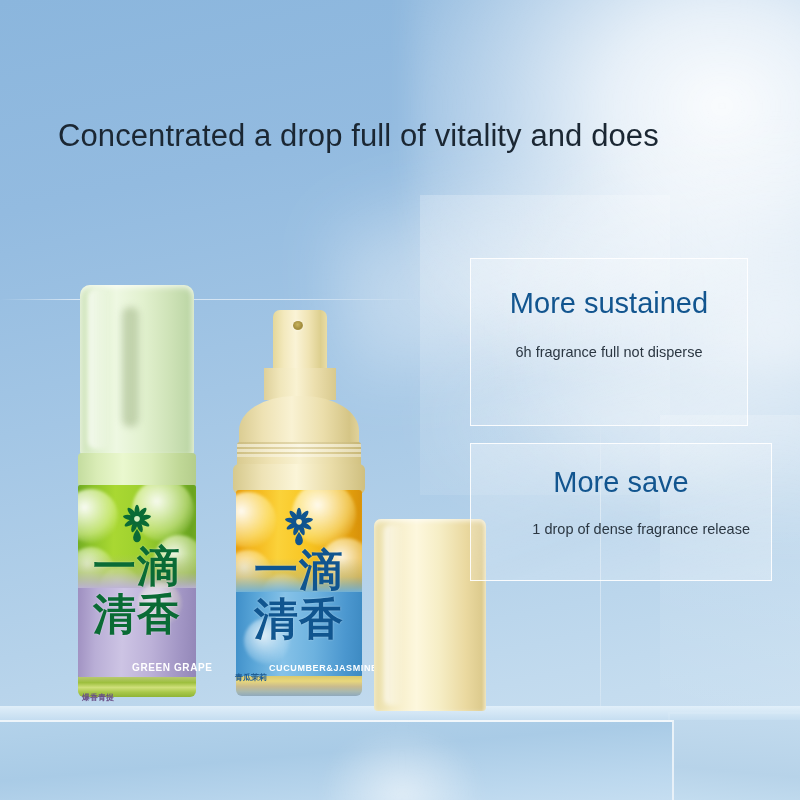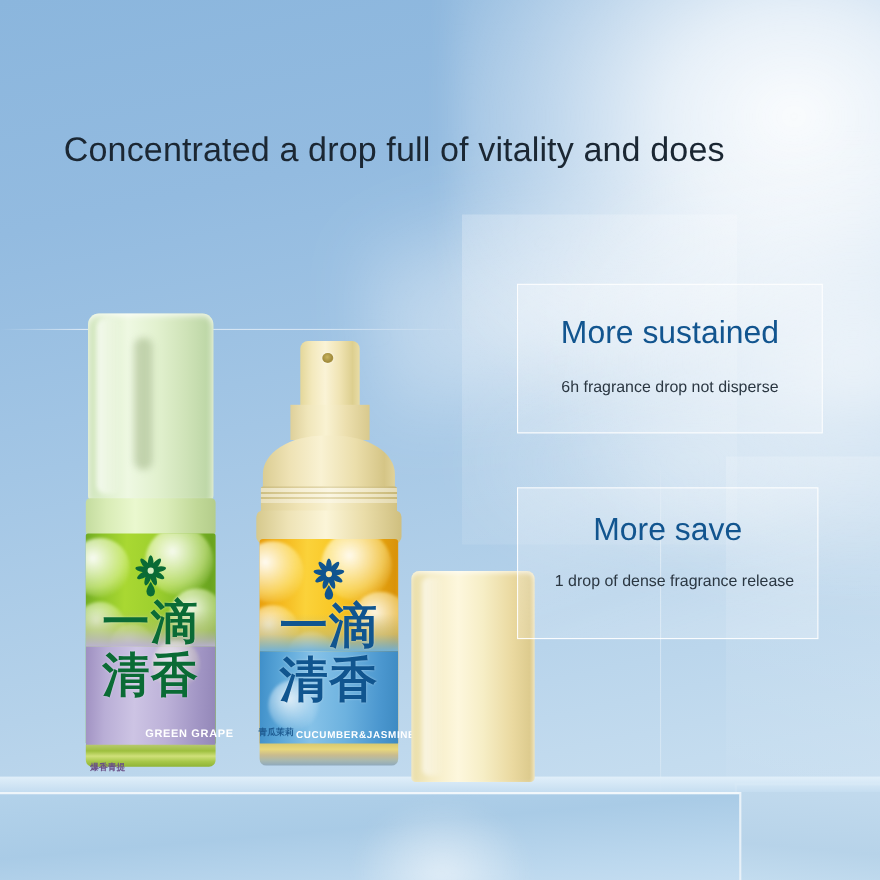--- a/index.html
+++ b/index.html
@@ -389,22 +389,22 @@
     white-space: nowrap;
   }
 
   
   .card {
     position: absolute;
     border: 1px solid rgba(255,255,255,0.90);
     background: linear-gradient(160deg, rgba(255,255,255,0.30) 0%, rgba(255,255,255,0.16) 55%, rgba(255,255,255,0.26) 100%);
     box-sizing: border-box;
   }
-  #card-sustained { left: 470px; top: 258px; width: 278px; height: 136px; }
-  #card-save      { left: 470px; top: 443px; width: 274px; height: 138px; padding-left: 12px; }
+  #card-sustained { left: 470px; top: 258px; width: 278px; height: 168px; }
+  #card-save      { left: 470px; top: 443px; width: 302px; height: 138px; padding-left: 12px; }
   .card-title {
     position: absolute;
     left: 0;
     width: 100%;
     text-align: center;
     font-size: 29px;
     font-weight: 400;
     color: #12558f;
     white-space: nowrap;
   }
@@ -530,31 +530,31 @@
           <path d="M20 31 C16.5 36.5 15.4 39.6 15.4 41.6 C15.4 45 17.5 47 20 47 C22.5 47 24.6 45 24.6 41.6 C24.6 39.6 23.5 36.5 20 31 Z"></path>
         </g>
       </svg>
 
       <div class="cn-main cn-blue" style="top:58px; font-size:44px;">一滴</div>
       <div class="cn-main cn-blue" style="top:107px; font-size:44px;">清香</div>
     </div>
 
     <div class="by-footring"></div>
 
-    <div class="label-cn-sm" style="left:2px; top:350px; font-size:8px; color:#1f5c92;">青瓜茉莉</div>
+    <div class="label-cn-sm" style="left:2px; top:362px; font-size:8px; color:#1f5c92;">青瓜茉莉</div>
     <div class="label-en" style="left:36px; top:353px; font-size:9px;">CUCUMBER&amp;JASMINE</div>
   </div>
 
   <div class="cap-cream">
     <div class="cap-cream-gloss"></div>
   </div>
 
   <div class="card" id="card-sustained">
     <div class="card-title">More sustained</div>
-    <div class="card-sub">6h fragrance drop not disperse</div>
+    <div class="card-sub">6h fragrance full not disperse</div>
   </div>
 
   <div class="card" id="card-save">
     <div class="card-title">More save</div>
     <div class="card-sub">1 drop of dense fragrance release</div>
   </div>
 
 </div>
 
 </body></html>

